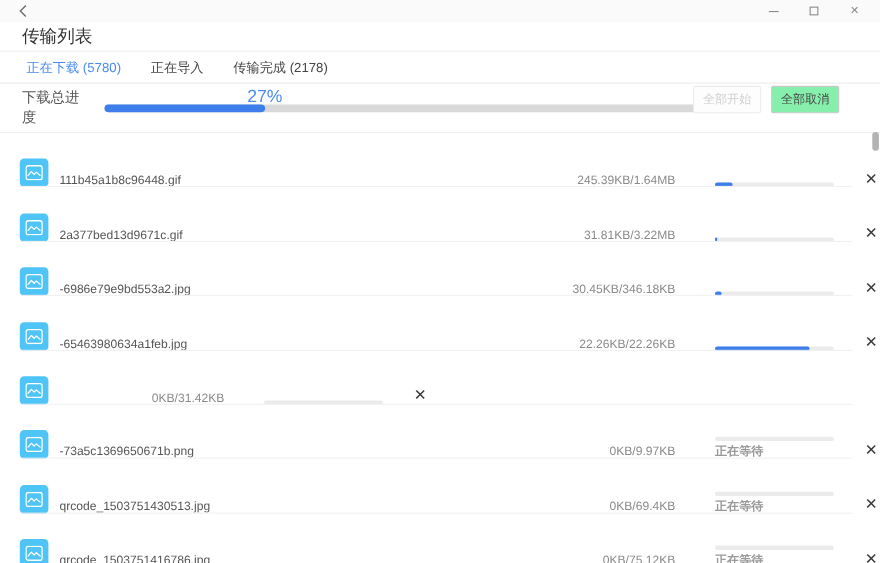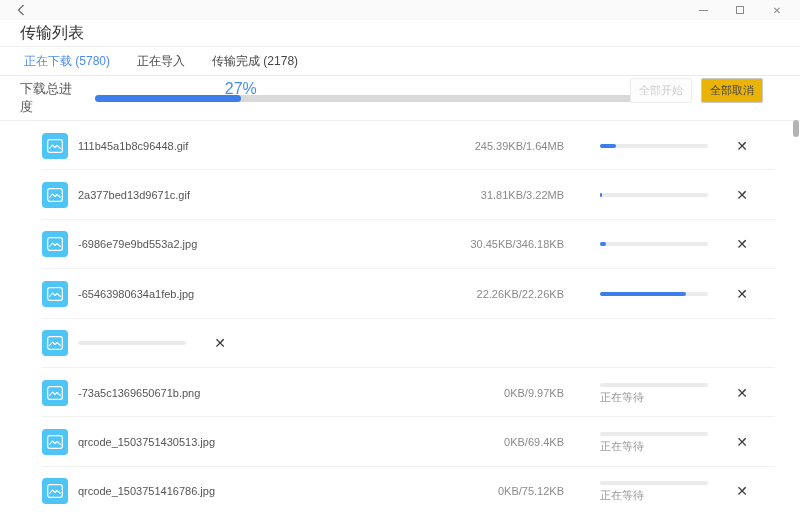--- a/index.html
+++ b/index.html
@@ -28,35 +28,35 @@
   .tab { font-size: 12px; color: #454545; margin-right: 27px; cursor: pointer; }
   .tab.active { color: var(--accent); }
 
   
   .overall { height: 45px; display: flex; align-items: center; border-bottom: 1px solid #efefef; position: relative; padding-left: 20px; }
   .overall-label { font-size: 13px; color: #555; width: 62px; }
   .overall-bar { position: relative; width: 540px; height: 7px; border-radius: 4px; background: #d9d9d9; margin-left: 13px; }
   .overall-fill { position: absolute; left: 0; top: 0; bottom: 0; border-radius: 4px; background: var(--fill); }
   .overall-pct { position: absolute; top: -15px; transform: translateX(-50%); font-size: 16px; color: var(--accent); white-space: nowrap; }
   .overall-btns { position: absolute; right: 37px; top: 0; bottom: 16px; display: flex; align-items: center; gap: 9px; }
-  .btn { height: 25px; min-width: 51px; padding: 0 8px; font-size: 11px; border-radius: 2px; background: #eab308; display: flex; align-items: center; justify-content: center; cursor: pointer; }
+  .btn { height: 25px; min-width: 51px; padding: 0 8px; font-size: 11px; border-radius: 2px; background: #86efac; display: flex; align-items: center; justify-content: center; cursor: pointer; }
   .btn.disabled { border: 1px solid #ececec; color: #cfcfcf; background: #fdfdfd; cursor: default; }
   .btn.normal { border: 1px solid #c9c9c9; color: #444; }
 
   
   .list { height: 391px; overflow: hidden; }
-  .row { height: 49.4px; display: flex; align-items: center; padding-left: 18px; padding-right: 50px; position: relative; margin-left: 24px; }
+  .row { height: 49.4px; display: flex; align-items: flex-end; padding-left: 18px; position: relative; }
   .row::after { content: ""; position: absolute; left: 18px; right: 25px; bottom: 0; height: 1px; background: #f1f1f1; }
   .file-icon { width: 26px; height: 26px; border-radius: 4px; background: var(--icon-blue); flex: 0 0 26px; margin-right: 10px; display: flex; align-items: center; justify-content: center; }
   .file-name { flex: 1; font-size: 11px; color: #555; overflow: hidden; white-space: nowrap; }
   .file-size { width: 150px; text-align: right; font-size: 11px; color: #8a8a8a; margin-right: 36px; white-space: nowrap; }
   .progress-cell { width: 108px; margin-right: 26px; display: flex; flex-direction: column; justify-content: center; }
   .row-bar { position: relative; width: 108px; height: 4px; border-radius: 2px; background: #ebebeb; }
   .row-fill { position: absolute; left: 0; top: 0; bottom: 0; border-radius: 2px; background: var(--fill); }
-  .row-status { font-size: 11px; color: #999; margin-top: 5px; line-height: 11px; }
+  .row-status { font-size: 11px; color: #999; margin-top: 5px; line-height: 11px; font-weight: bold; }
   .close-btn { width: 16px; height: 16px; display: flex; align-items: center; justify-content: center; font-size: 14px; color: #3b3b3b; cursor: pointer; }
 
   
   .scrollbar-thumb { position: absolute; right: 1px; top: 120px; width: 6px; height: 17px; border-radius: 3px; background: #b3b3b3; }
 </style>
 </head>
 <body style="--accent: #4a8cee; --fill: #3d7eeb; --icon-blue: #4fc4f6;">
 
 <div class="titlebar">
   <span class="back-btn">
@@ -168,20 +168,21 @@
     </span>
     <span class="close-btn">✕</span>
   </div>
     <div class="row">
     <span class="file-icon">
       <svg width="16" height="14" viewBox="0 0 16 14">
         <rect x="0.7" y="0.7" width="14.6" height="12.6" rx="2" fill="none" stroke="#fff" stroke-width="1.2"></rect>
         <path d="M2.5 9.5 L5.5 6 L8 8.5 L10 6.5 L13.5 9.5" fill="none" stroke="#fff" stroke-width="1.1" stroke-linecap="round" stroke-linejoin="round"></path>
       </svg>
     </span>
+    <span class="file-size">0KB/31.42KB</span>
     <span class="progress-cell">
       <span class="row-bar">
         <span class="row-fill" style="width: 0%;"></span>
       </span>
 
     </span>
     <span class="close-btn">✕</span>
   </div>
     <div class="row">
     <span class="file-icon">

